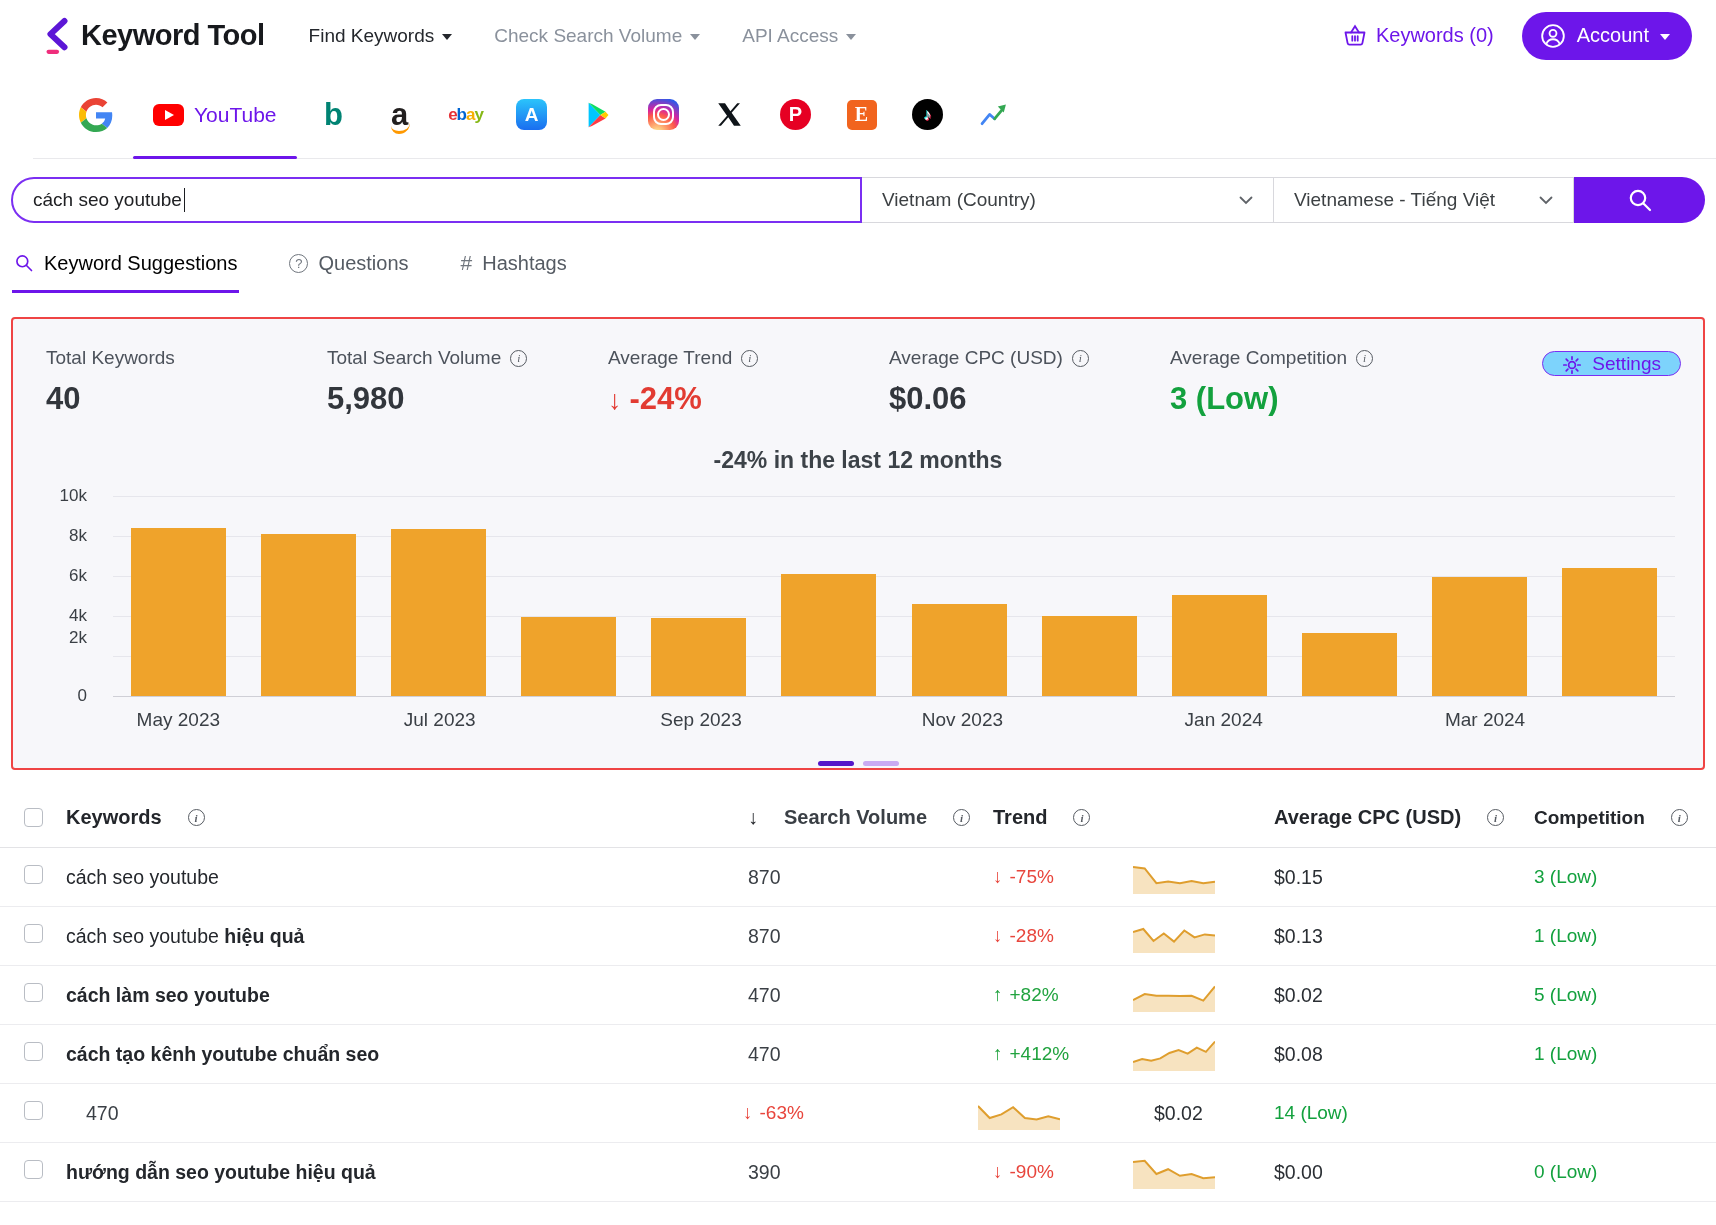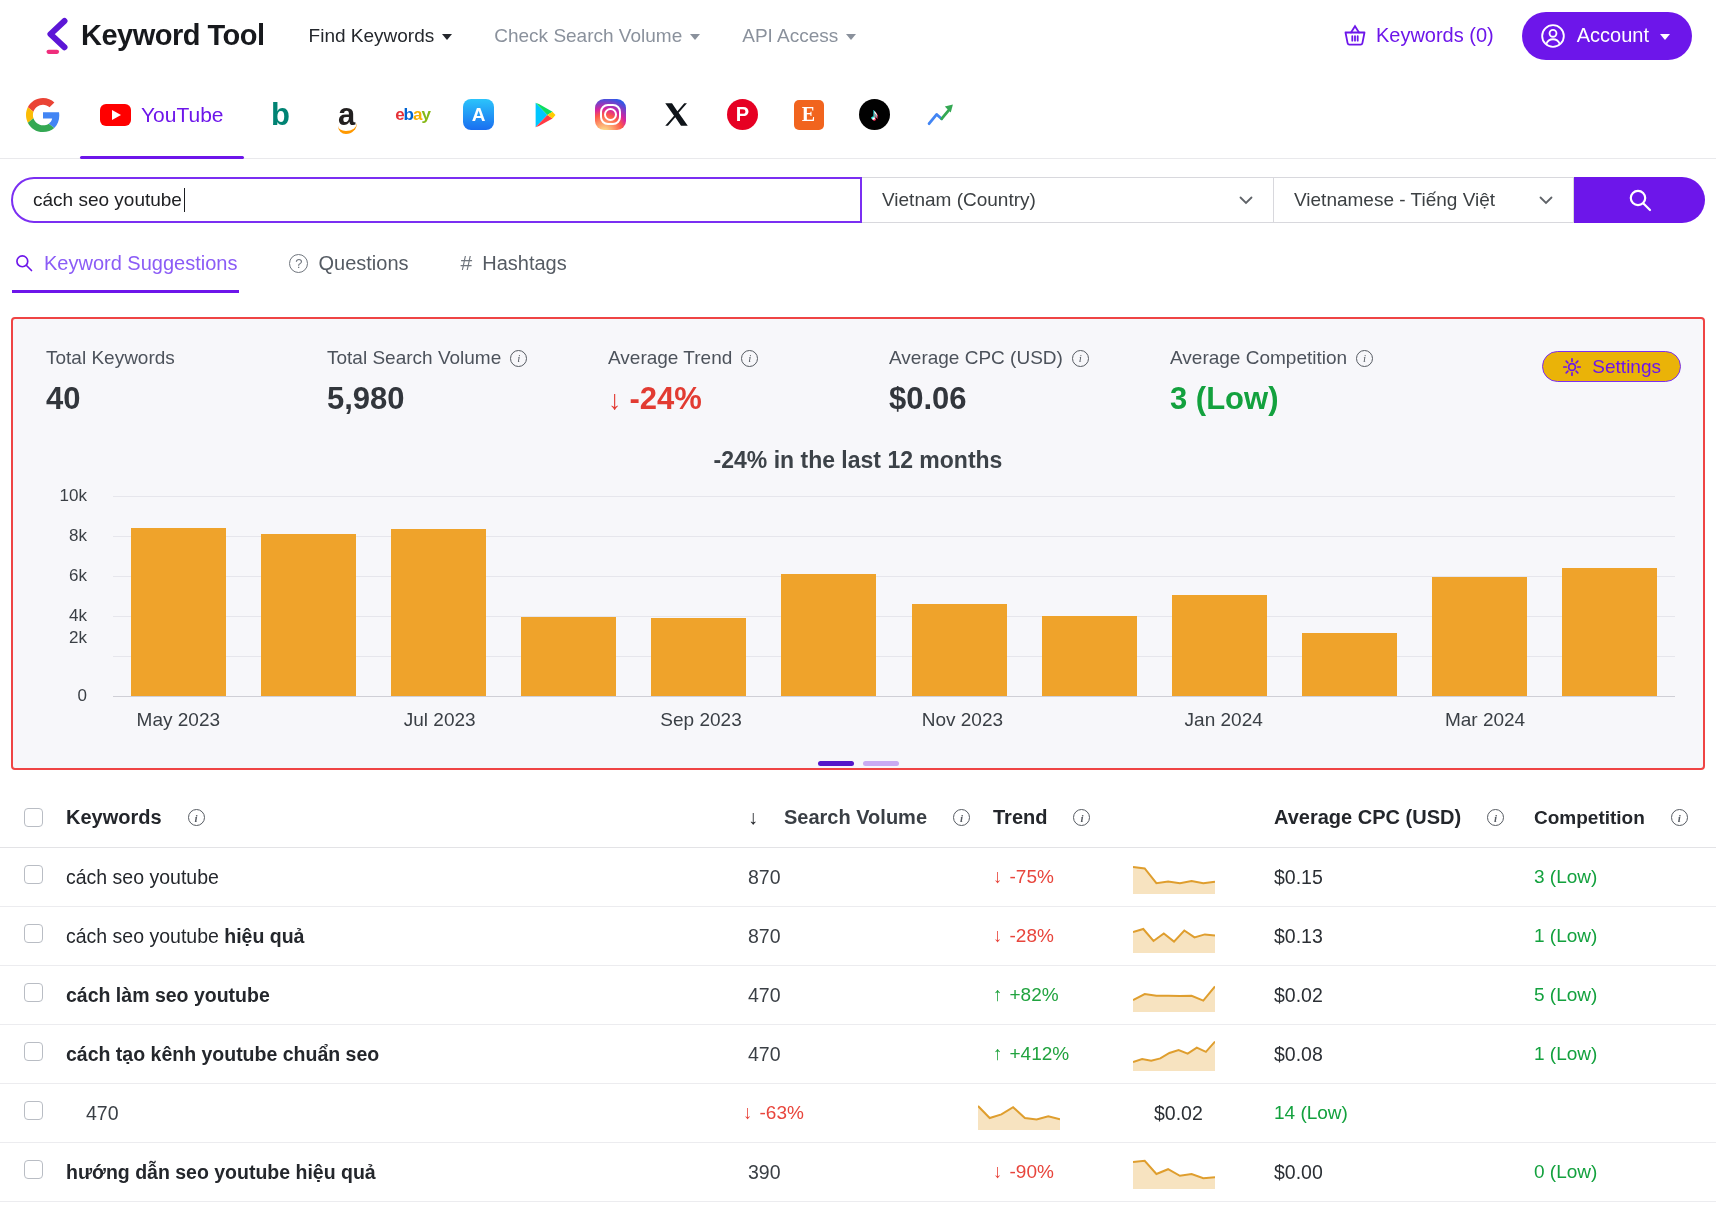--- a/index.html
+++ b/index.html
@@ -11,21 +11,21 @@
   .logo { display:flex; align-items:center; gap:10px; font-size:29px; font-weight:700; color:#17191d; letter-spacing:-.5px; }
   .nav-items { display:flex; gap:42px; margin-left:44px; font-size:19px; }
   .nav-item { display:flex; align-items:center; gap:8px; color:#8a919c; cursor:pointer; }
   .nav-item.primary { color:#24272c; }
   .caret { width:0; height:0; border-left:5px solid transparent; border-right:5px solid transparent; border-top:6px solid currentColor; margin-top:2px; }
   .nav-right { margin-left:auto; display:flex; align-items:center; gap:28px; }
   .keywords-link { display:flex; align-items:center; gap:9px; color:#6d16ea; font-size:20px; cursor:pointer; }
   .account-btn { display:flex; align-items:center; gap:11px; background:#6d16ea; color:#fff; font-size:20px; height:48px; padding:0 22px 0 18px; border-radius:24px; border:none; cursor:pointer; }
 
   
-  .platforms { height:88px; display:flex; align-items:center; padding-left:10px; border-bottom:1px solid #e9e9ec; }
+  .platforms { height:88px; display:flex; align-items:center; padding-left:30px; border-bottom:1px solid #e9e9ec;margin-left:33px; }
   .platform { width:66px; display:flex; justify-content:center; align-items:center; cursor:pointer; }
   .yt-tab { height:100%; display:flex; align-items:center; gap:10px; padding:0 20px; margin:0 4px; position:relative; cursor:pointer; }
   .yt-tab::after { content:''; position:absolute; left:0; right:0; bottom:-1px; height:3px; background:#6d16ea; border-radius:2px; }
   .yt-label { font-size:21px; color:#6d16ea; }
   .bing-b { font-size:31px; font-weight:700; color:#008373; line-height:1; }
   .amazon-a { position:relative; font-size:31px; font-weight:700; color:#221f1f; line-height:1; }
   .amazon-a::after { content:''; position:absolute; left:0; right:-2px; bottom:-4px; height:9px; border-bottom:3px solid #ff9900; border-radius:0 0 14px 10px; }
   .ebay { font-size:17px; font-weight:700; letter-spacing:-1px; }
   .ebay i { font-style:normal; }
   .appstore { width:31px; height:31px; border-radius:8px; background:linear-gradient(180deg,#2bc4fb,#1a6ef0); color:#fff; font-size:19px; font-weight:700; display:flex; align-items:center; justify-content:center; }
@@ -42,37 +42,37 @@
   .search-input { flex:0 0 851px; border:2px solid #7b2ff2; border-radius:23px 0 0 23px; display:flex; align-items:center; padding:0 20px; font-size:19px; color:#202124; background:#fff; cursor:text; }
   .cursor { display:inline-block; width:1.5px; height:24px; background:#1b1d21; margin-left:2px; }
   .select { border:1px solid #d8d8dd; border-left:none; display:flex; align-items:center; justify-content:space-between; padding:0 20px; font-size:19px; color:#3c4043; cursor:pointer; background:#fff; }
   .select.country { flex:0 0 412px; }
   .select.language { flex:0 0 300px; }
   .search-btn { flex:1; background:#6d16ea; border:none; border-radius:0 23px 23px 0; display:flex; align-items:center; justify-content:center; cursor:pointer; }
 
   
   .tabs { display:flex; gap:48px; padding:0 12px; margin-top:18px; font-size:20px; }
   .tab { display:flex; align-items:center; gap:10px; padding:10px 2px 15px; color:#555b63; border-bottom:3px solid transparent; cursor:pointer; }
-  .tab.active { color:#8b5cf6; border-bottom-color:#6d16ea; }
+  .tab.active { color:#000000; border-bottom-color:#6d16ea; }
   .q-icon { width:19px; height:19px; border:1.5px solid #70767e; border-radius:50%; display:inline-flex; align-items:center; justify-content:center; font-size:13px; color:#70767e; }
   .q-icon::after { content:'?'; }
   .hash-icon::after { content:'#'; font-size:21px; color:#70767e; }
 
   
   .stats-card { margin:24px 11px 0; background:#f7f7fa; border:2px solid #ef4444; border-radius:4px; padding:28px 22px 2px; position:relative; }
   .stats-row { display:flex; padding-left:11px; }
   .stat { width:281px; }
   .stat-label { display:flex; align-items:center; gap:9px; font-size:19px; color:#4c525b; }
   .stat-value { margin-top:12px; font-size:31px; font-weight:700; color:#32363c; }
   .stat-value.red { color:#e23b32; }
   .stat-value.green { color:#13a13e; }
   .v-arrow { font-weight:400; font-size:27px; margin-right:8px; }
   .info-icon { width:17px; height:17px; border:1.3px solid #565b62; border-radius:50%; display:inline-flex; align-items:center; justify-content:center; font-size:11px; color:#565b62; font-family:"Liberation Serif", serif; font-style:italic; cursor:pointer; flex:none; }
   .info-icon::after { content:'i'; }
-  .settings-btn { position:absolute; right:22px; top:32px; height:31px; display:flex; align-items:center; gap:10px; padding:0 19px; background:#eab308; border:1.5px solid #7b2ff2; border-radius:22px; color:#6d16ea; font-size:19px; cursor:pointer; }
+  .settings-btn { position:absolute; right:22px; top:32px; height:25px; display:flex; align-items:flex-end; gap:10px; padding:0 19px; background:#7dd3fc; border:1.5px solid #7b2ff2; border-radius:22px; color:#6d16ea; font-size:19px; cursor:pointer; }
 
   .chart-title { text-align:center; font-size:23px; font-weight:700; color:#3c4248; margin:30px 0 22px; }
   .chart { position:relative; padding-left:78px; margin-right:6px; }
   .y-axis { position:absolute; left:0; top:0; width:64px; height:200px; }
   .y-axis span { position:absolute; right:12px; font-size:17px; color:#3a3f45; line-height:22px; width:50px; text-align:right; }
   .plot { position:relative; height:200px; }
   .gridline { position:absolute; left:0; right:0; height:1px; background:#e6e6ec; }
   .gridline.baseline { background:#cfcfd6; }
   .bars { position:absolute; inset:0; display:flex; align-items:flex-end; }
   .slot { flex:1; display:flex; justify-content:center; align-items:flex-end; height:100%; }

